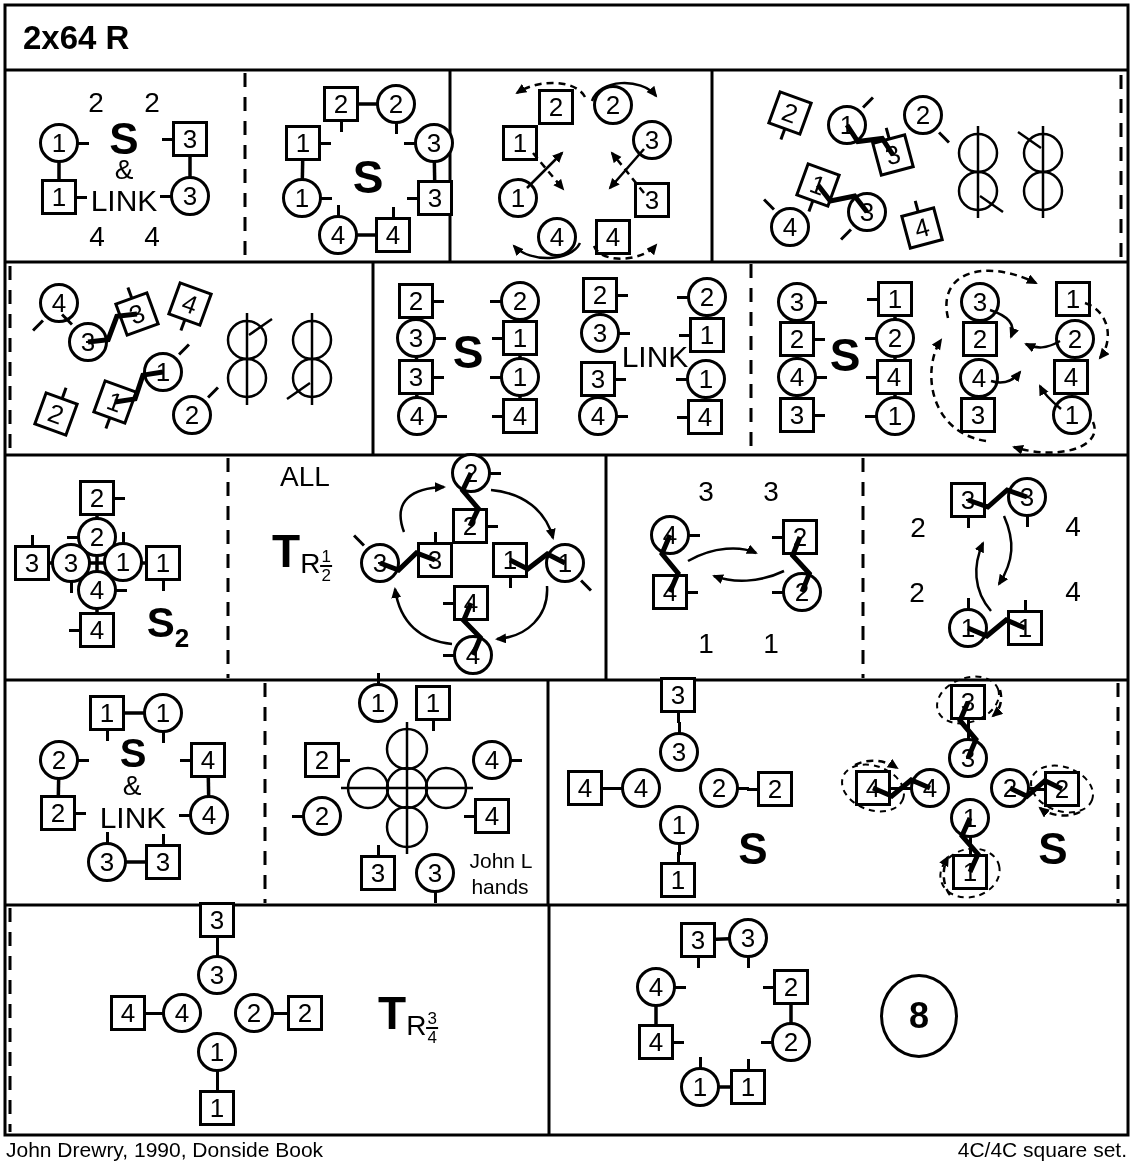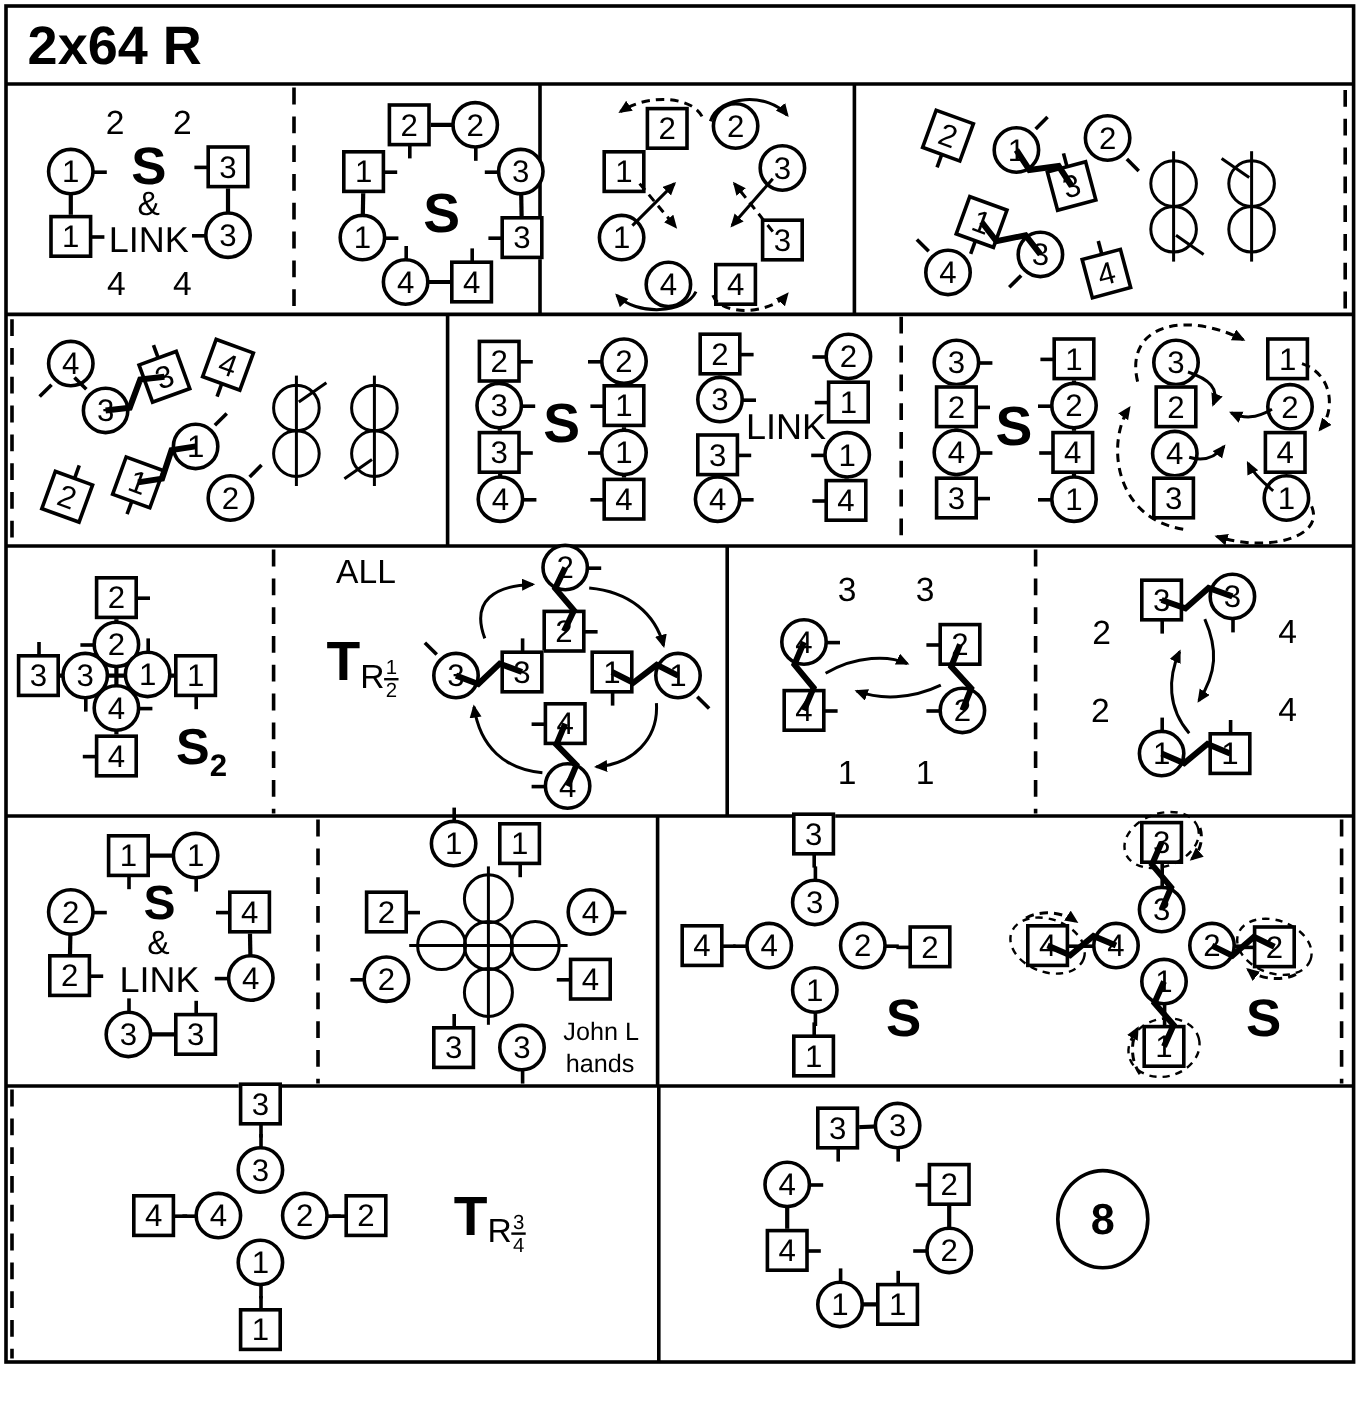--- a/index.html
+++ b/index.html
@@ -2,21 +2,21 @@
 <html><head>
 <meta charset="utf-8">
 <style>
   html,body{margin:0;padding:0;background:#fff;}
   #canvas{position:relative;width:1133px;height:1169px;background:#fff;
           font-family:"Liberation Sans","DejaVu Sans",sans-serif;color:#000;overflow:hidden;}
   svg.layer{position:absolute;left:0;top:0;}
   #header{position:absolute;left:5px;top:5px;width:1123px;height:65px;
           display:flex;align-items:center;justify-content:space-between;box-sizing:border-box;padding:0 18px;}
   #title{font-size:36px;font-weight:bold;letter-spacing:.5px;}
-  #code{font-size:45px;font-weight:bold;}
+  #code{font-size:33px;font-weight:bold;}
   #footer{position:absolute;left:0;top:1138px;width:1133px;display:flex;justify-content:space-between;
           box-sizing:border-box;padding:0 6px;font-size:21px;}
   .tok{position:absolute;box-sizing:border-box;background:#fff;border:3px solid #000;
        display:flex;align-items:center;justify-content:center;font-size:26px;line-height:1;z-index:5;}
   .tok.sq{width:36px;height:36px;}
   .tok.ci{width:40px;height:40px;border-radius:50%;}
   .tick{position:absolute;background:#000;}
   .t-r{width:11px;height:3px;right:-13px;top:50%;margin-top:-1.5px;}
   .t-l{width:11px;height:3px;left:-13px;top:50%;margin-top:-1.5px;}
   .t-u{width:3px;height:11px;top:-13px;left:50%;margin-left:-1.5px;}
@@ -38,20 +38,24 @@
   .tfrac .fr .nu{border-bottom:2px solid #000;padding:0 1px;}
   #circle8{position:absolute;border:3px solid #000;border-radius:50%;background:#fff;
            display:flex;align-items:center;justify-content:center;font-size:36px;font-weight:bold;z-index:5;}
 </style>
 </head>
 <body>
 
 <div id="canvas">
   <div id="header">
     <span id="code">2x64 R</span>
+  </div>
+  <div id="footer">
+    <span>John Drewry, 1990, Donside Book</span>
+    <span>4C/4C  square set.</span>
   </div>
 <svg width="1133" height="1169" class="layer" style="z-index: 1;">
       <rect x="5" y="5" width="1123" height="1130" fill="none" stroke="#000000" stroke-width="3"></rect>
       <line x1="5" y1="70" x2="1128" y2="70" stroke="#000000" stroke-width="3"></line>
       <line x1="5" y1="262" x2="1128" y2="262" stroke="#000000" stroke-width="3"></line>
       <line x1="5" y1="455" x2="1128" y2="455" stroke="#000000" stroke-width="3"></line>
       <line x1="5" y1="680" x2="1128" y2="680" stroke="#000000" stroke-width="3"></line>
       <line x1="5" y1="905" x2="1128" y2="905" stroke="#000000" stroke-width="3"></line>
       <line x1="450" y1="70" x2="450" y2="262" stroke="#000000" stroke-width="3"></line>
       <line x1="712" y1="70" x2="712" y2="262" stroke="#000000" stroke-width="3"></line>

